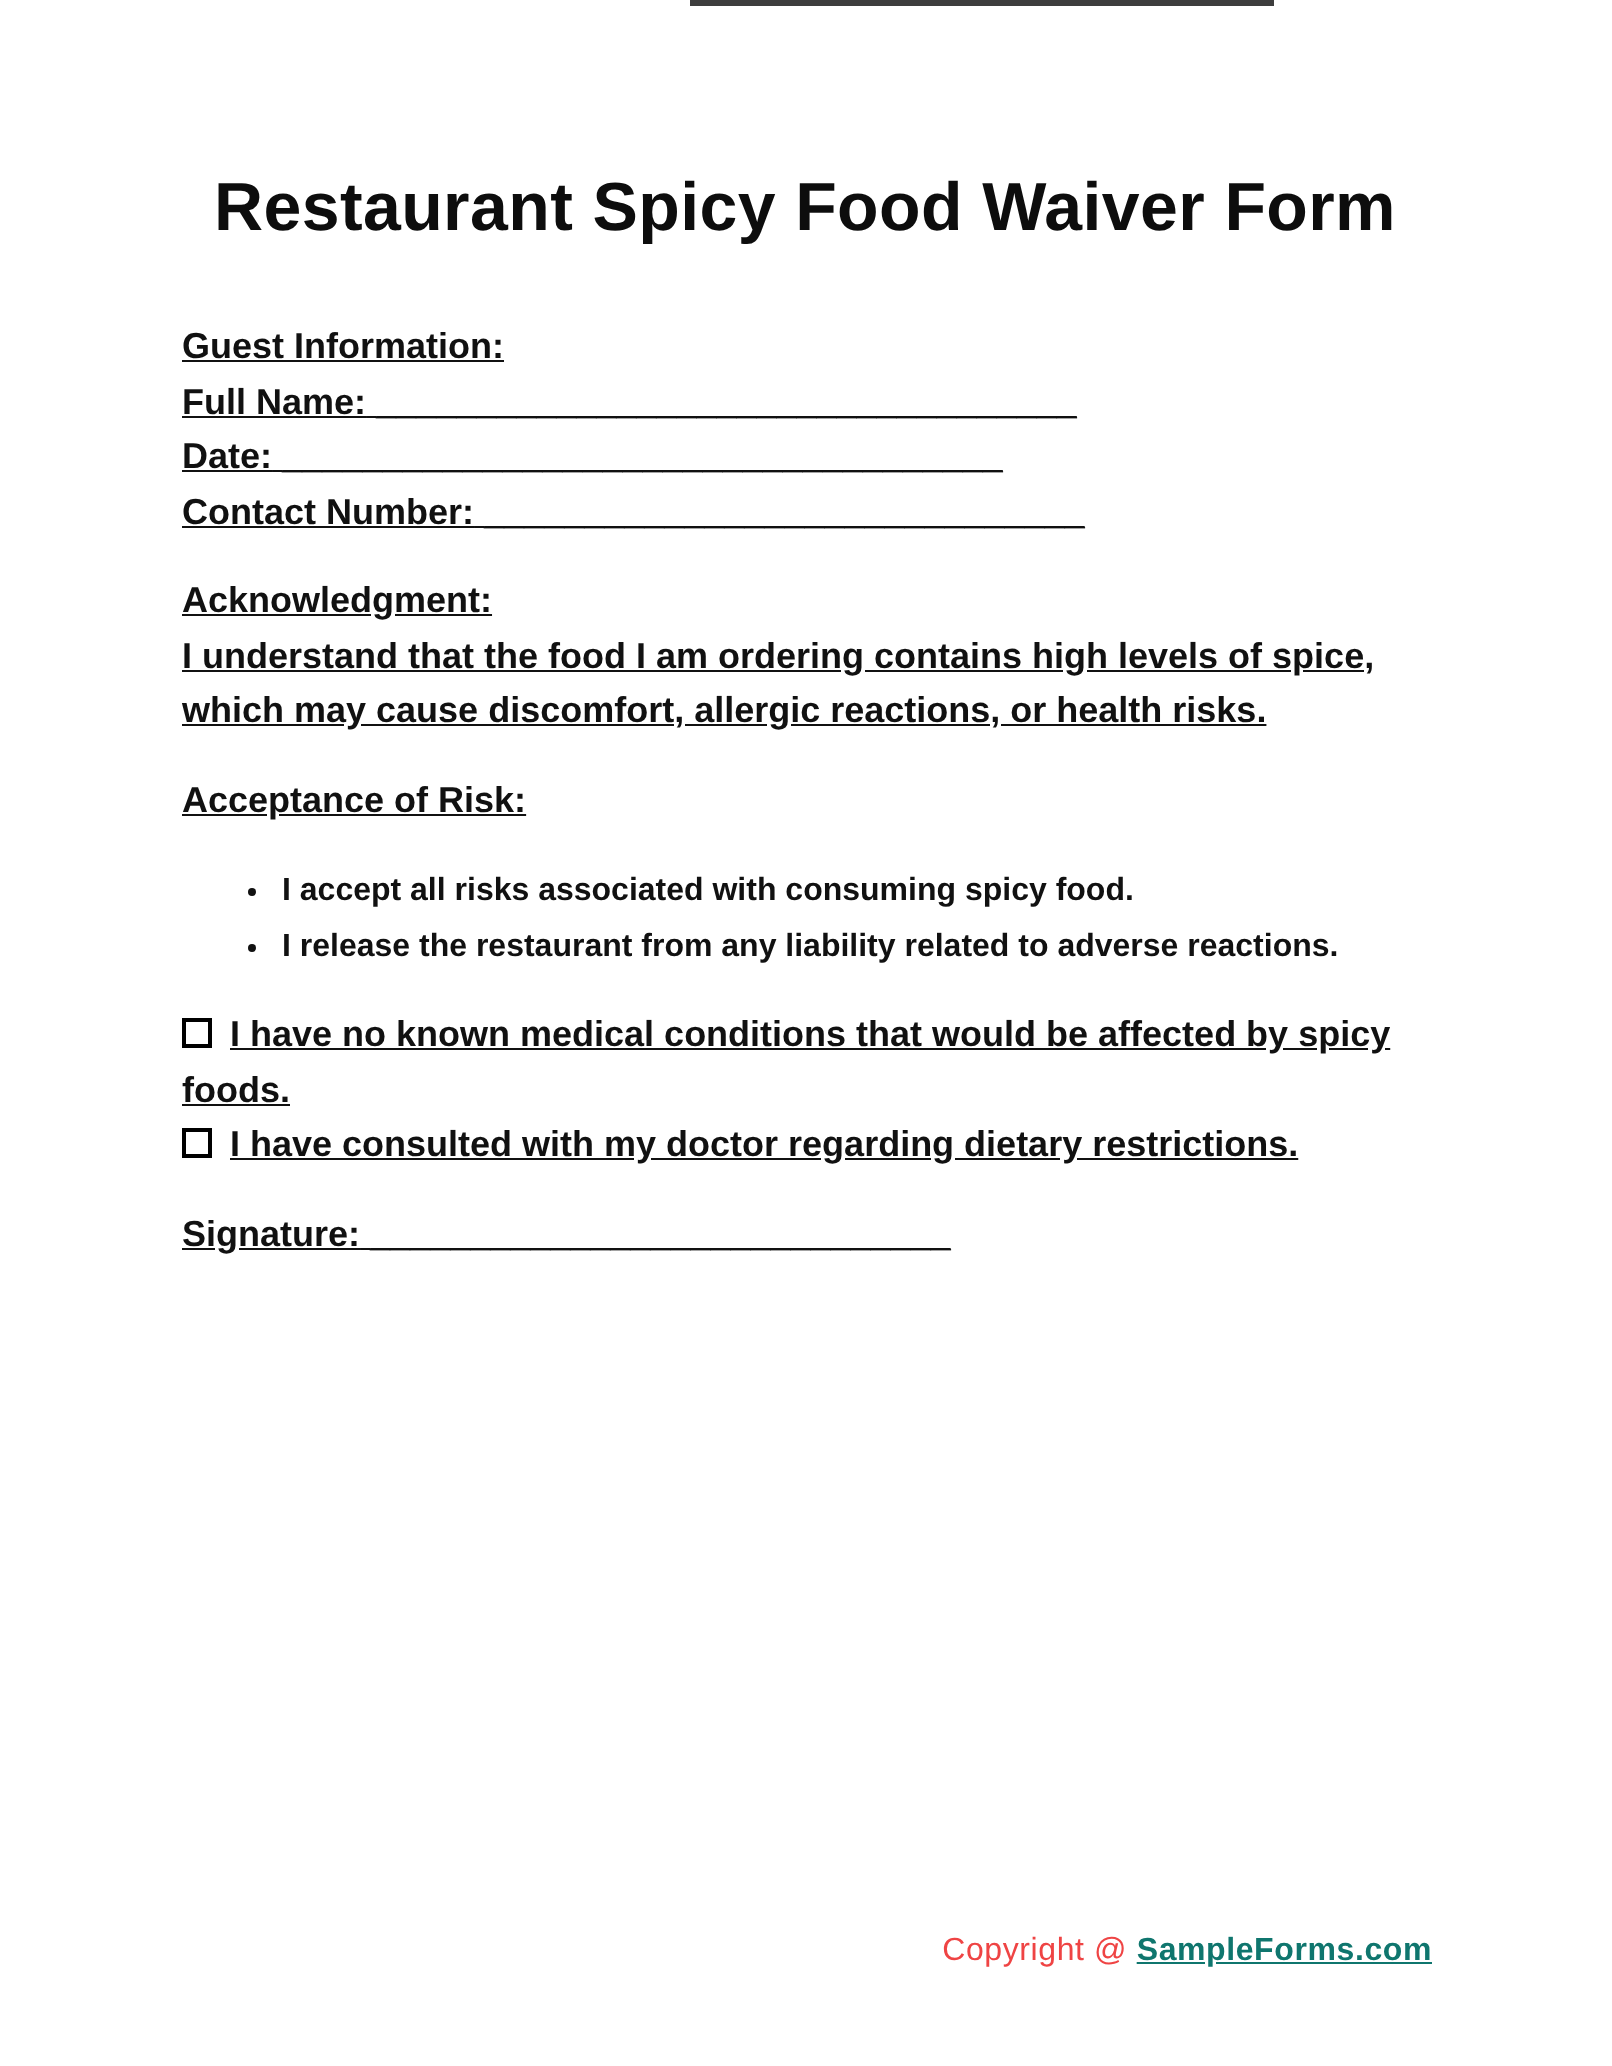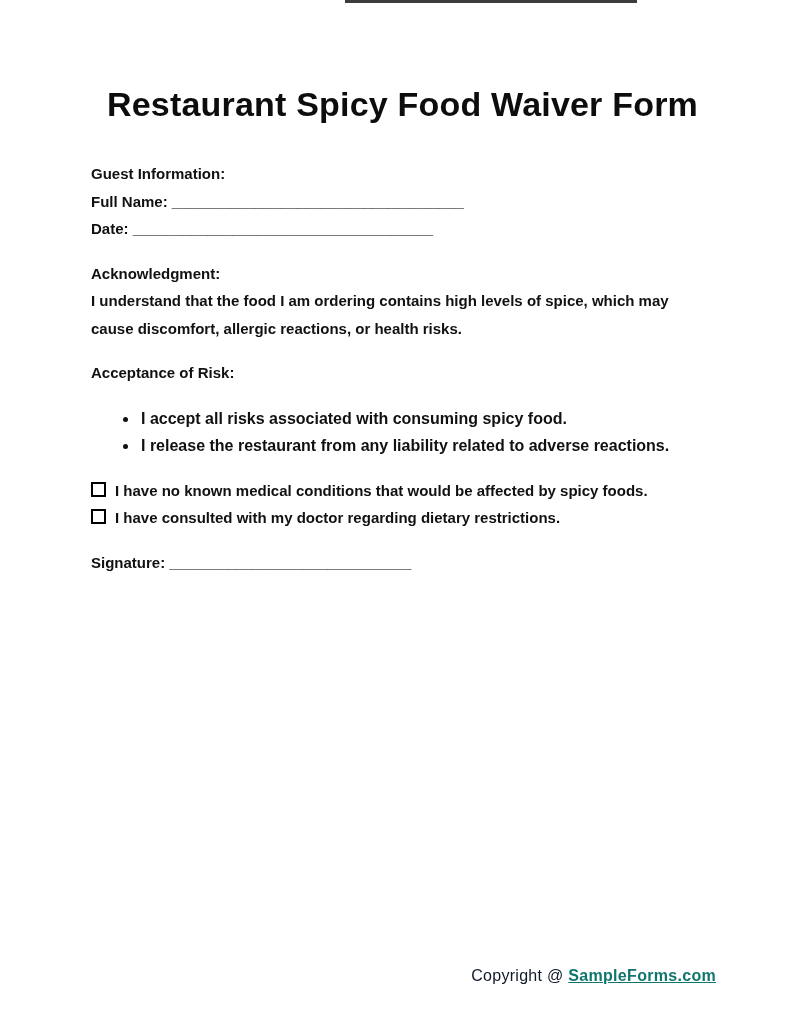--- a/index.html
+++ b/index.html
@@ -27,23 +27,24 @@
     margin: 0 0 38px 0;
     font-size: 34px;
     line-height: 35px;
     font-weight: 700;
     text-align: center;
     color: #0d0d0d;
     letter-spacing: 0.2px;
   }
   .block {
     margin: 0 0 17px 0;
-    font-size: 15px;
+    font-size: 18px;
     font-weight: 700;
     line-height: 27.5px;
+    text-decoration: underline;
   }
   .line { display: block; }
   .fill-line { font-weight: 700; letter-spacing: 0; }
   ul.bullet-list {
     margin: 16px 0 17px 0;
     padding: 0 0 0 48px;
     list-style: disc;
     font-size: 16px;
     font-weight: 700;
     line-height: 27.5px;
@@ -61,21 +62,21 @@
   }
   .footer {
     position: absolute;
     top: 967px;
     right: 90px;
     font-size: 16px;
     letter-spacing: 0.3px;
     white-space: nowrap;
   }
   .footer .copyright {
-    color: #0f172a;
+    color: #ef4444;
     font-weight: 400;
   }
   .footer .site-link {
     color: #0f766e;
     font-weight: 700;
     text-decoration: underline;
     cursor: pointer;
   }
 </style>
 </head>
@@ -84,20 +85,21 @@
 <div class="top-bar"></div>
 
 <div class="doc">
 
   <h1 class="doc-title">Restaurant Spicy Food Waiver Form</h1>
 
   <div class="block">
     <span class="line">Guest Information:</span>
     <span class="line"><span>Full Name:</span> <span class="fill-line">___________________________________</span></span>
     <span class="line"><span>Date:</span> <span class="fill-line">____________________________________</span></span>
+    <span class="line"><span>Contact Number:</span> <span class="fill-line">______________________________</span></span>
   </div>
 
   <div class="block">
     <span class="line">Acknowledgment:</span>
     <span>I understand that the food I am ordering contains high levels of spice, which may cause discomfort, allergic reactions, or health risks.</span>
   </div>
 
   <div class="block" style="margin-bottom:18px;">
     <span class="line">Acceptance of Risk:</span>
   </div>

